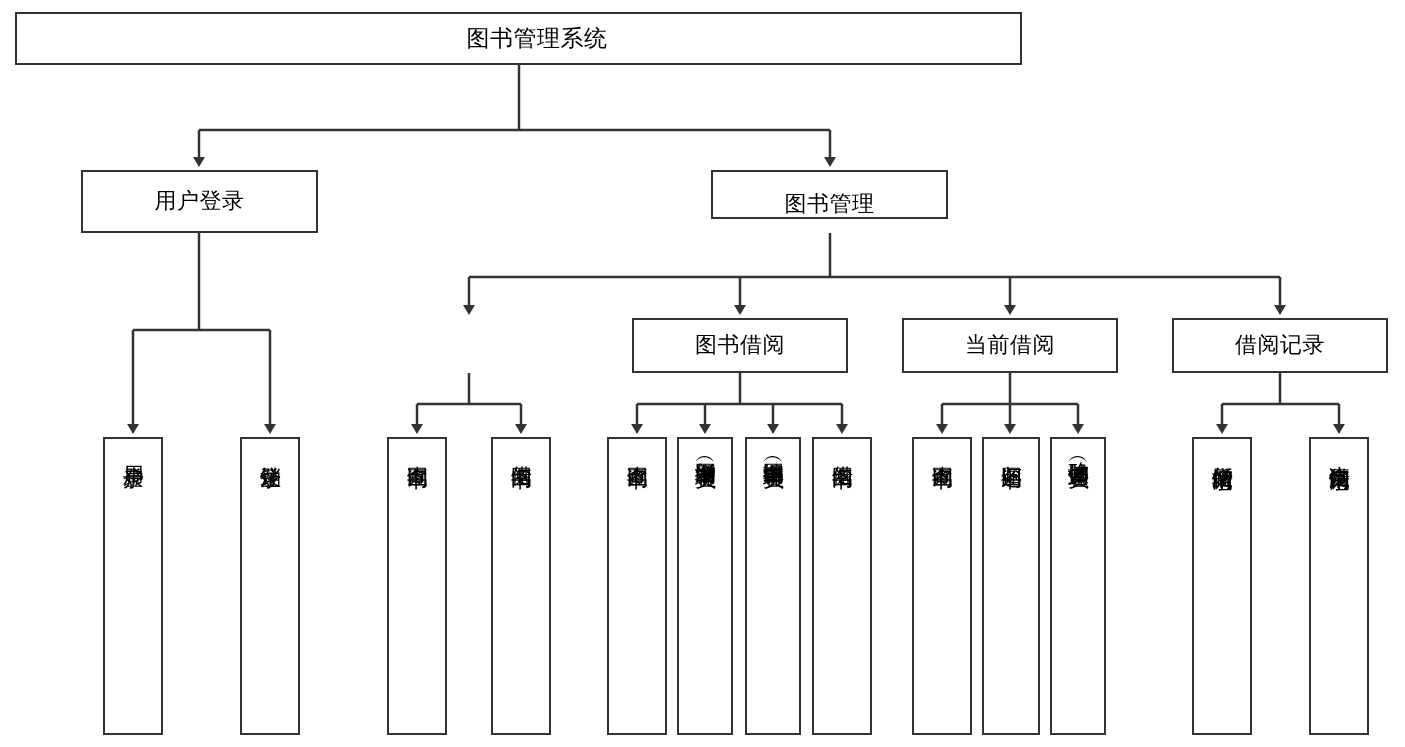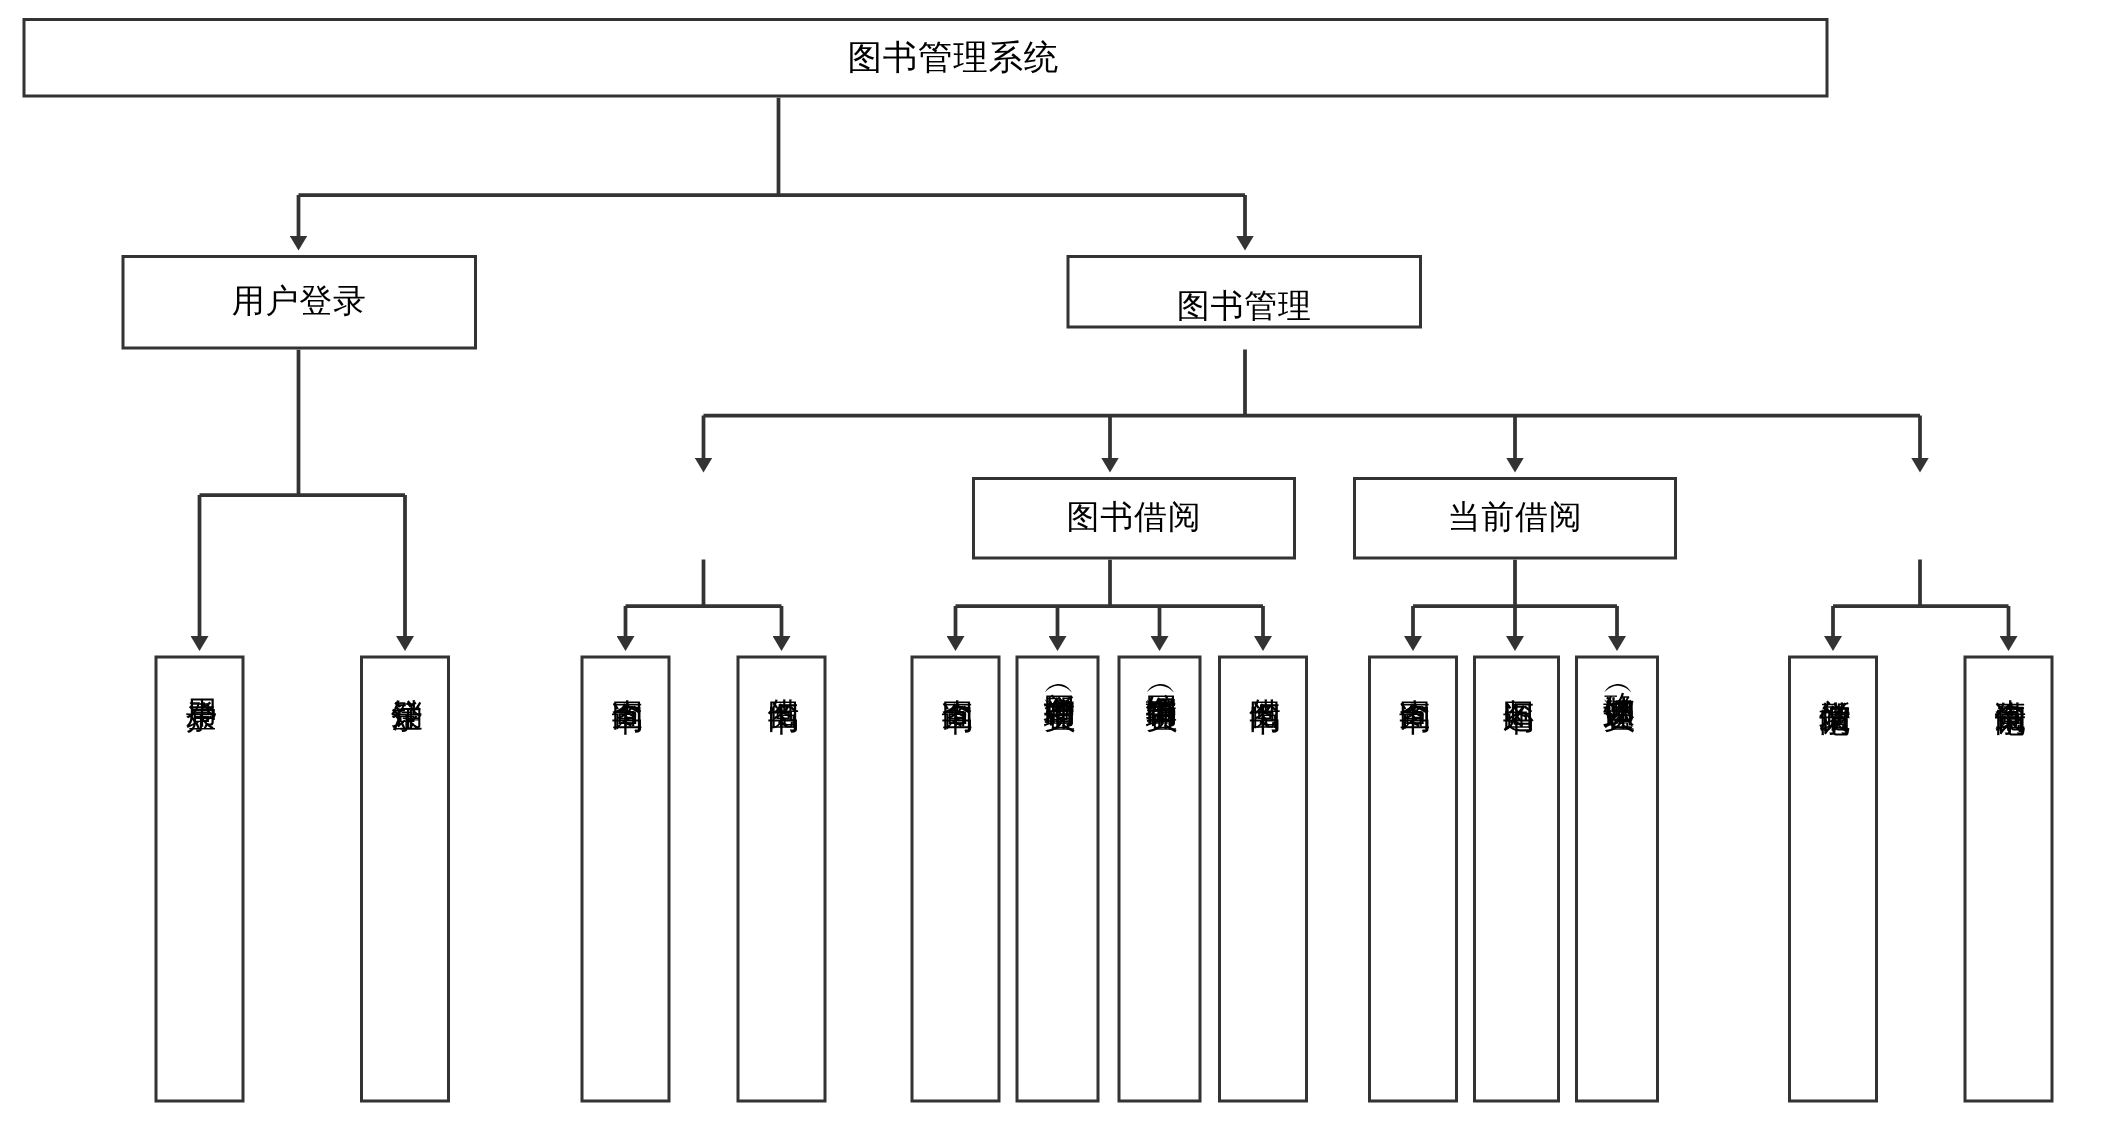--- a/index.html
+++ b/index.html
@@ -114,36 +114,39 @@
       <path d="M1010,404 L1010,425" marker-end="url(#arrow)"></path>
       <path d="M1078,404 L1078,425" marker-end="url(#arrow)"></path>
 
       <path d="M1280,373 L1280,404"></path>
       <path d="M1222,404 L1339,404"></path>
       <path d="M1222,404 L1222,425" marker-end="url(#arrow)"></path>
       <path d="M1339,404 L1339,425" marker-end="url(#arrow)"></path>
     </g>
   </svg>
 
-  <div class="node root" style="left:15px; top:12px; width:1204px; height:53px;padding-left:37px;">
+  <div class="node root" style="left:15px; top:12px; width:1007px; height:53px;padding-left:37px;">
     <span class="lbl">图书管理系统</span>
   </div>
 
   <div class="node" style="left:81px; top:170px; width:237px; height:63px;">
     <span class="lbl">用户登录</span>
   </div>
   <div class="node" style="left:711px; top:170px; width:237px; height:49px;align-items:flex-end;">
     <span class="lbl">图书管理</span>
   </div>
 
-  <div class="node" style="left:632px; top:318px; width:216px; height:55px;margin-left:16px;">
+  <div class="node" style="left:632px; top:318px; width:216px; height:55px;">
     <span class="lbl">图书借阅</span>
   </div>
   <div class="node" style="left:902px; top:318px; width:216px; height:55px;text-align:center;">
     <span class="lbl">当前借阅</span>
+  </div>
+  <div class="node" style="left:1172px; top:318px; width:216px; height:55px;">
+    <span class="lbl">借阅记录</span>
   </div>
 
   <div class="node leaf" style="left:103px; top:437px; width:60px; height:298px;">
     <span class="lbl">用户登录</span>
   </div>
   <div class="node leaf" style="left:240px; top:437px; width:60px; height:298px;">
     <span class="lbl">注销登录</span>
   </div>
 
   <div class="node leaf" style="left:387px; top:437px; width:60px; height:298px;">

